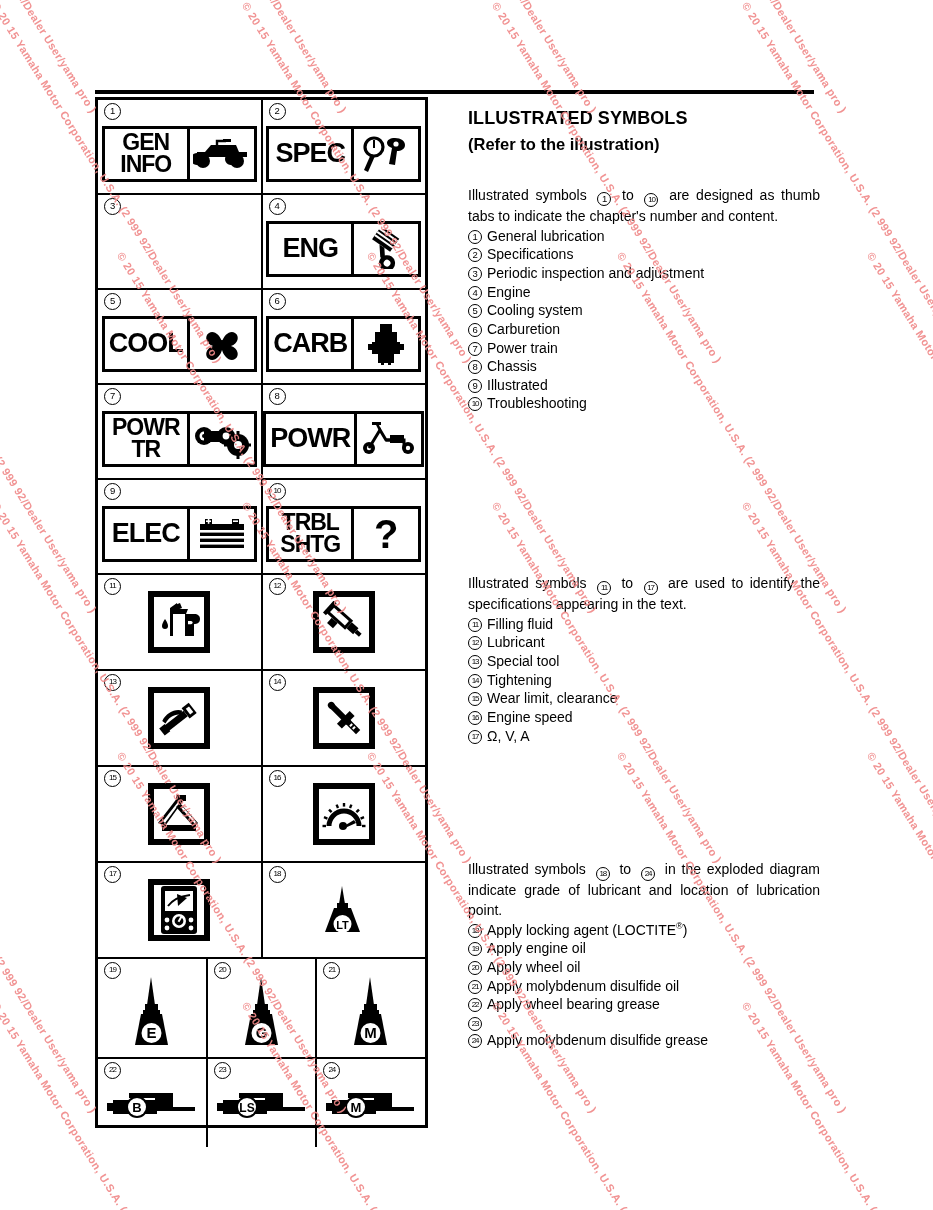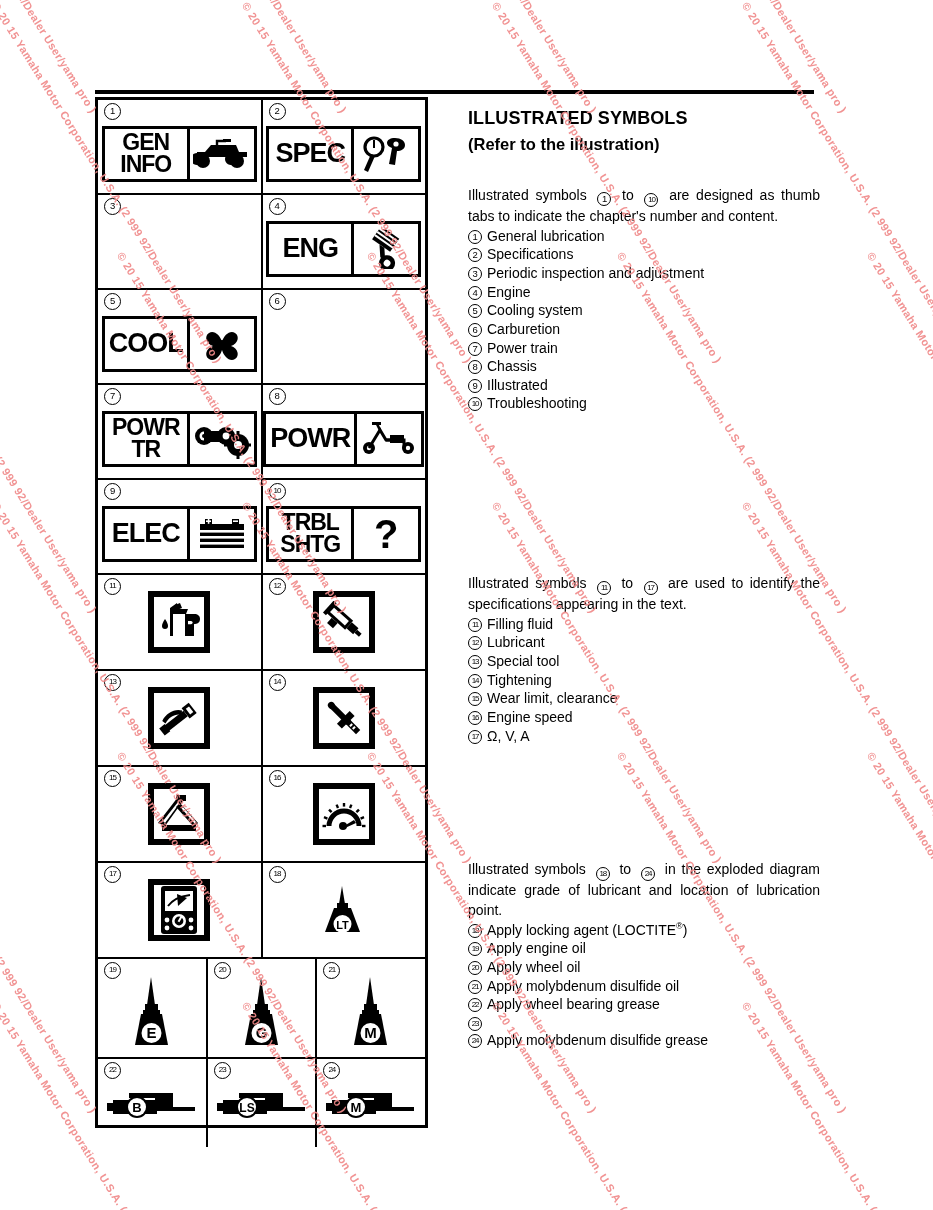--- a/index.html
+++ b/index.html
@@ -327,20 +327,37 @@
           <div class="tab-pic">
             <svg width="46" height="44" viewBox="0 0 46 44">
               <path fill="#000" d="M23 20c-2-7-8-12-13-9s-3 11 4 13c-7 2-9 10-4 13s11-2 13-9c2 7 8 12 13 9s3-11-4-13c7-2 9-10 4-13s-11 2-13 9z"></path>
               <circle cx="23" cy="22" r="4" fill="#000"></circle>
             </svg>
           </div>
         </div>
       </div>
       <div class="cell">
         <span class="cell-num">6</span>
+        <div class="tab">
+          <div class="tab-label one-line">
+            <span class="l1">CARB</span>
+          </div>
+          <div class="tab-pic">
+            <svg width="40" height="44" viewBox="0 0 40 44">
+              <path fill="#000" d="M14 2h12v8h-12z"></path>
+              <path fill="#000" d="M9 10h22v10H9z"></path>
+              <path fill="#000" d="M6 20h28v12H6z"></path>
+              <path fill="#000" d="M12 32h16v9H12z"></path>
+              <rect x="2" y="22" width="5" height="6" fill="#000"></rect>
+              <rect x="33" y="22" width="5" height="6" fill="#000"></rect>
+              <rect x="15" y="38" width="3" height="5" fill="#000"></rect>
+              <rect x="22" y="38" width="3" height="5" fill="#000"></rect>
+            </svg>
+          </div>
+        </div>
       </div>
     </div>
 
     <div class="grid-row row-tab">
       <div class="cell">
         <span class="cell-num">7</span>
         <div class="tab">
           <div class="tab-label two-line">
             <span class="l1">POWR</span>
             <span class="l2">TR</span>

